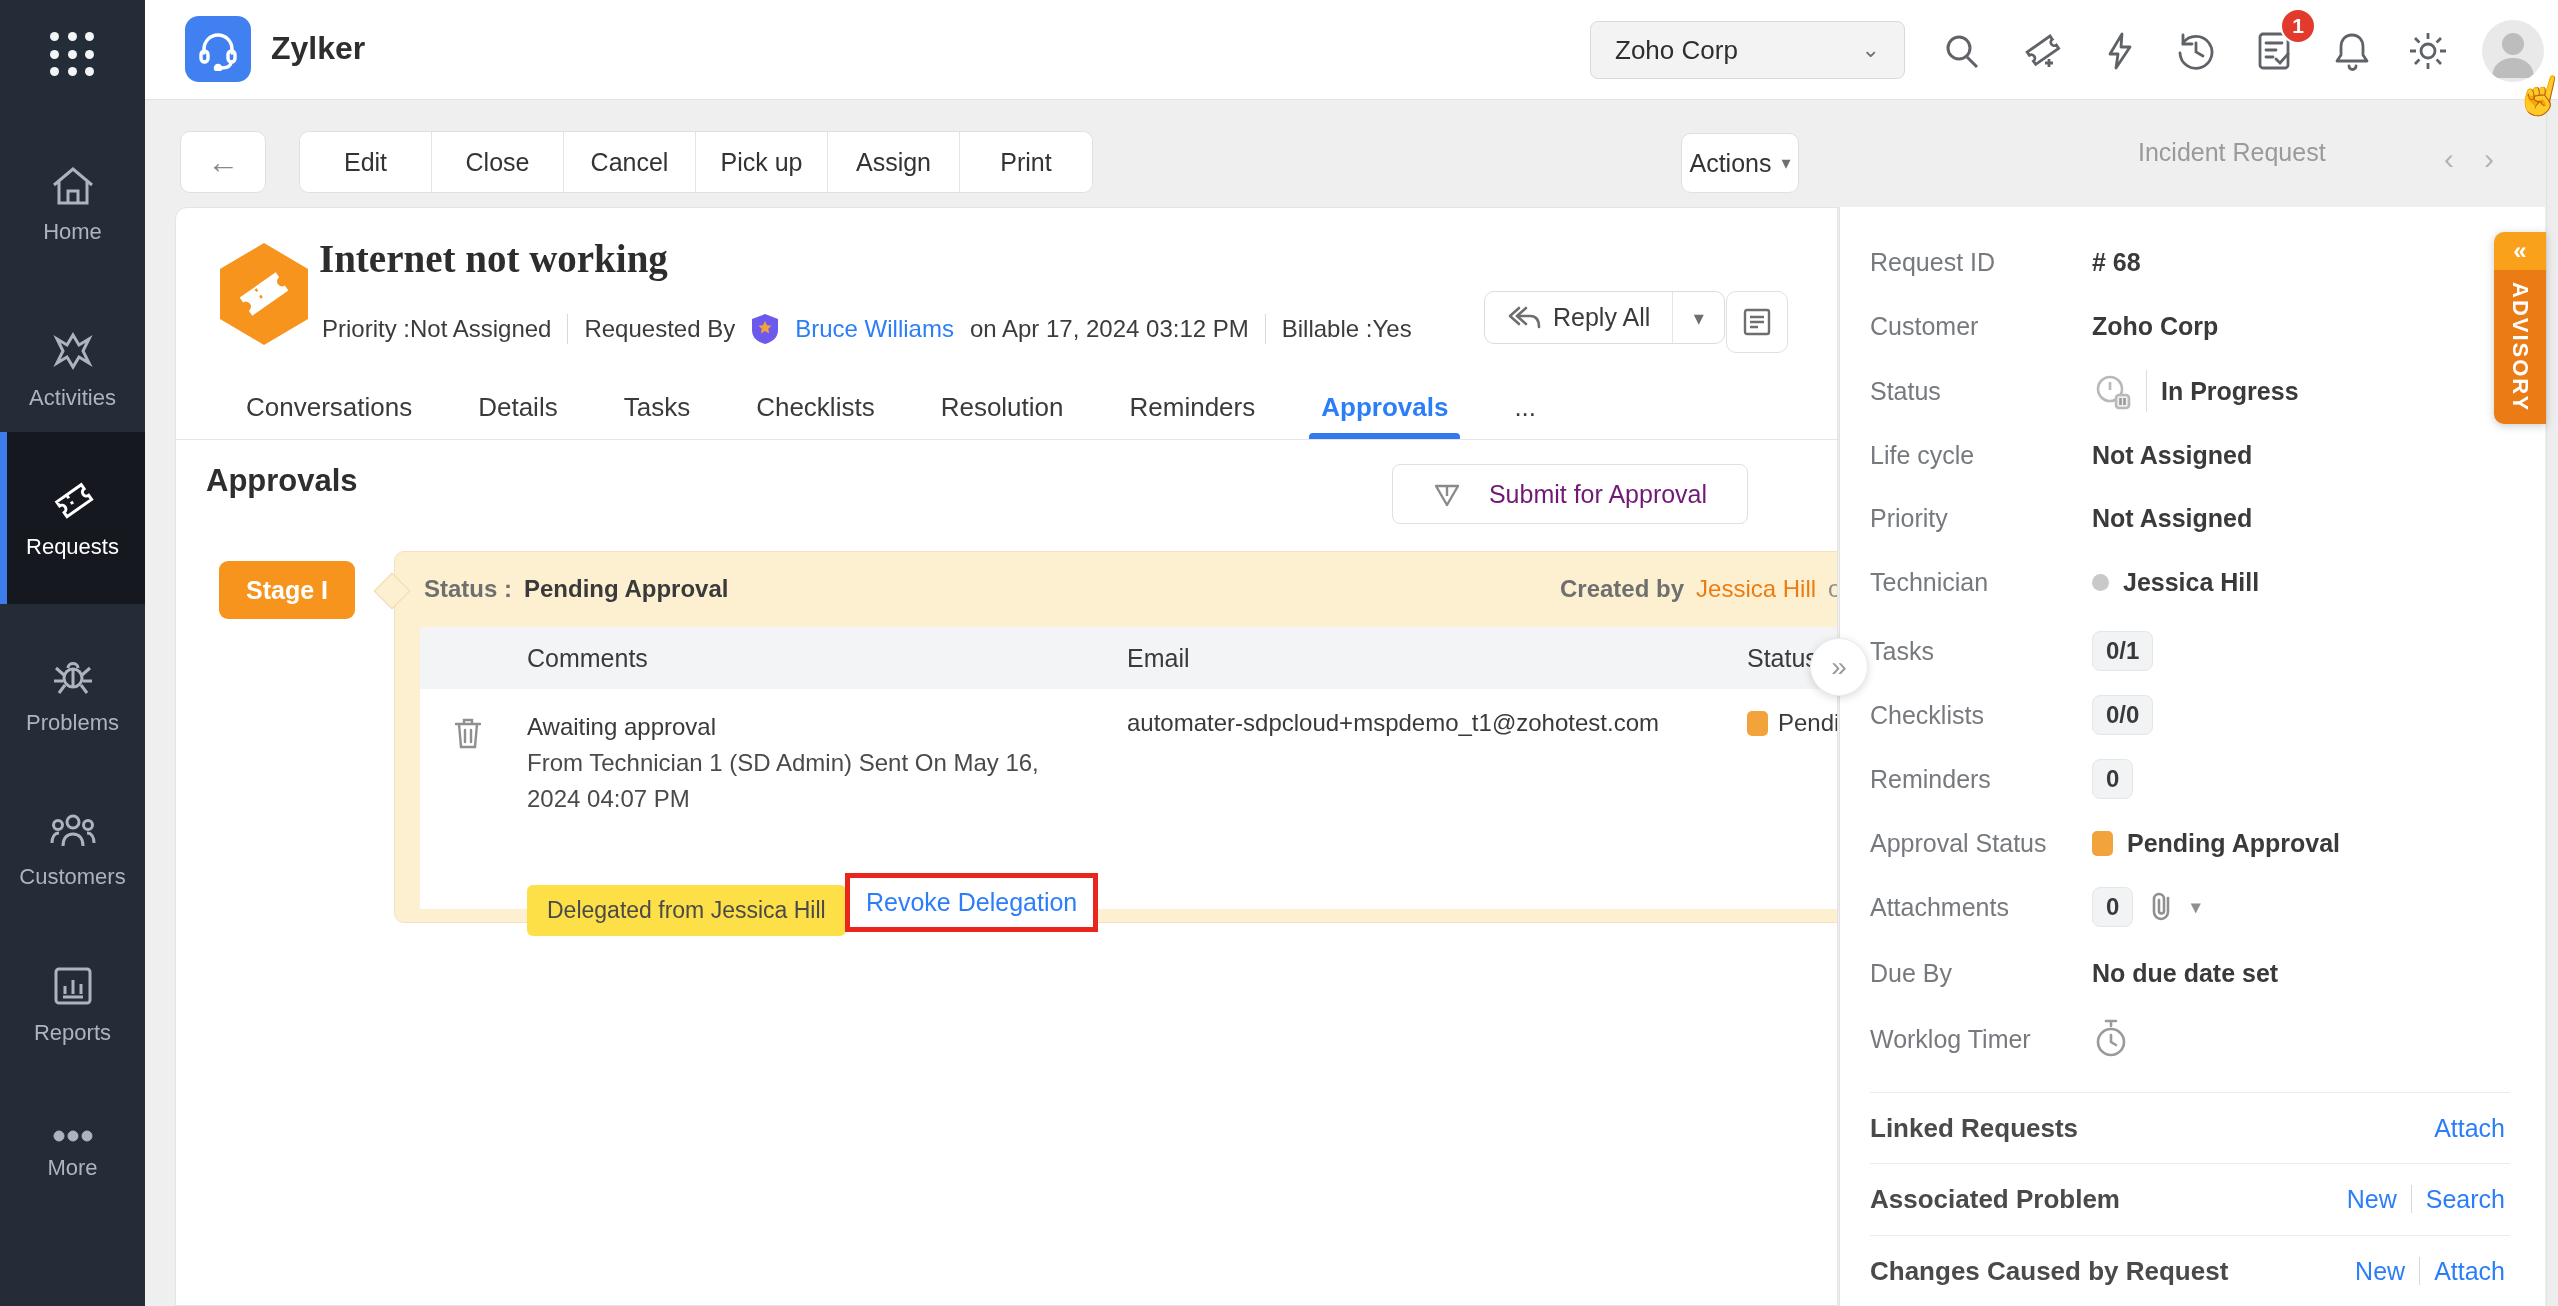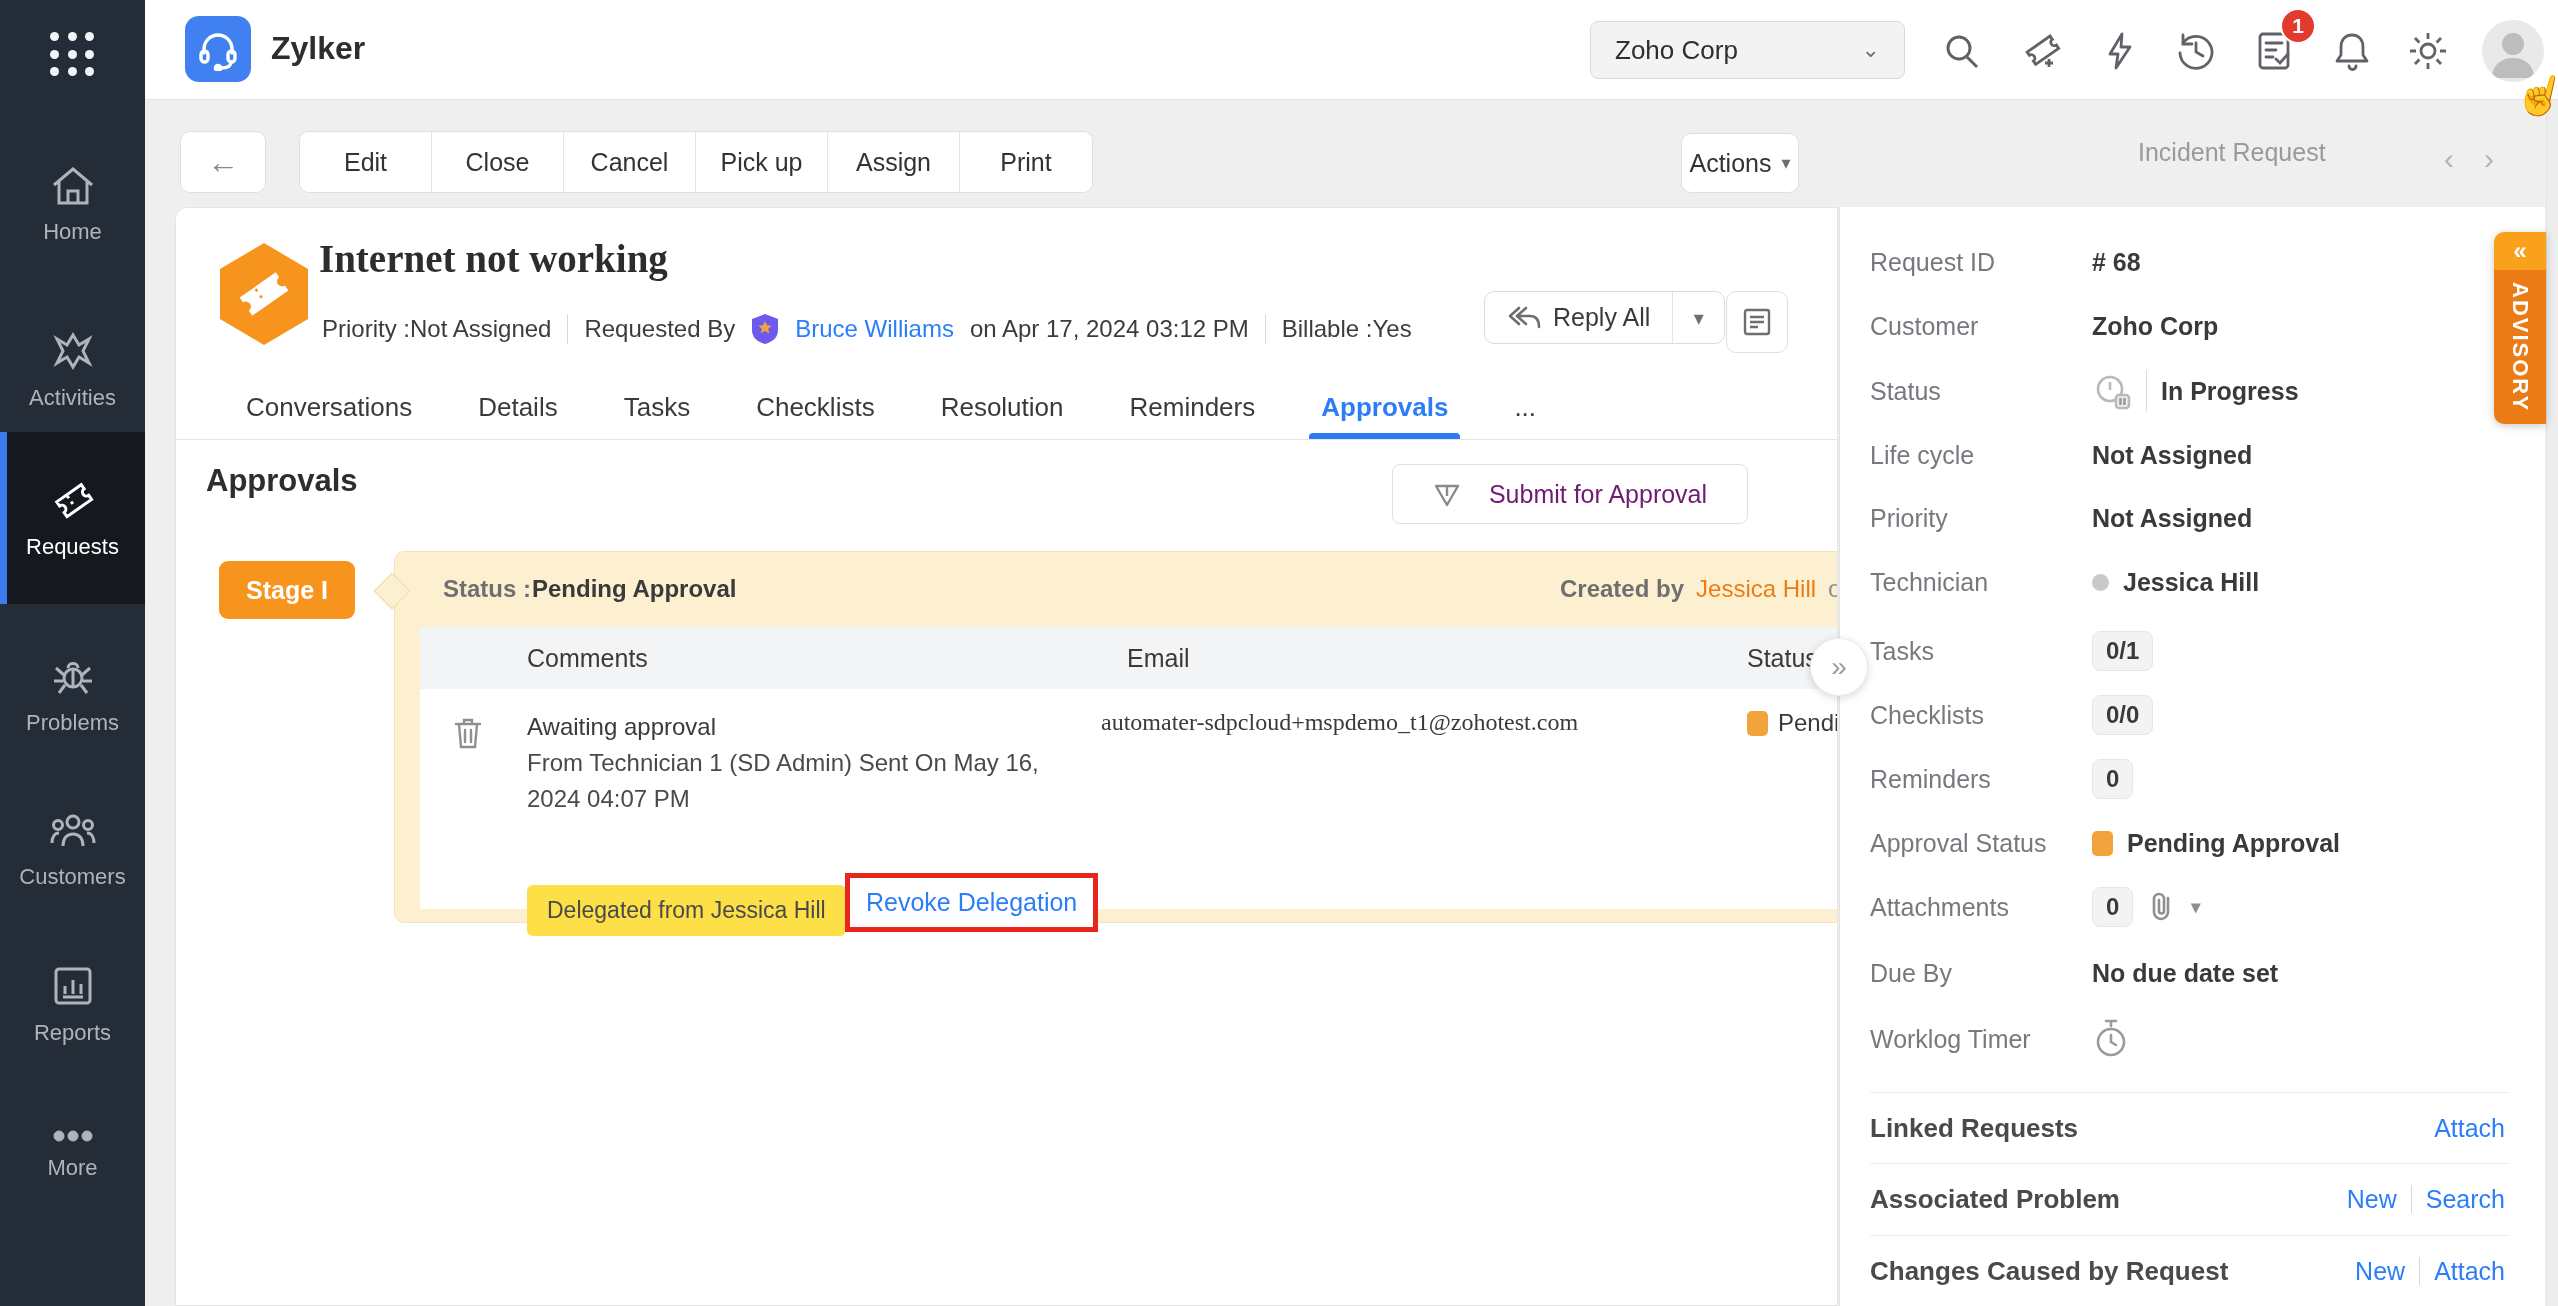--- a/index.html
+++ b/index.html
@@ -76,37 +76,37 @@
   .approvals-h { position:absolute; left:30px; top:255px; font-size:31px; font-weight:600; color:#2E2E2E; }
   .submit-btn { position:absolute; left:1216px; top:256px; width:356px; height:60px; border-radius:8px; gap:28px; font-size:25px; color:#701a75;}
 
   .stage-chip { position:absolute; left:43px; top:353px; width:136px; height:58px; background:#F7941E; color:#fff;
     font-size:25px; font-weight:600; border-radius:9px; display:flex; align-items:center; justify-content:center; }
   .stage-notch { position:absolute; left:203px; top:370px; width:26px; height:26px; background:#FCF0D1; border:1px solid #EEDCAC;
     transform:rotate(45deg); }
   .approval-box { position:absolute; left:218px; top:343px; width:1445px; height:372px; background:#FCF0D1;
     border:1px solid #F3E3BD; border-radius:10px 0 0 10px; }
   .banner-row { position:absolute; left:0; top:0; width:100%; height:74px; display:flex; align-items:center; font-size:24px;}
-  .banner-left { margin-left:48px; display:flex; gap:1px; white-space:nowrap;}
+  .banner-left { margin-left:29px; display:flex; gap:12px; white-space:nowrap;}
   .banner-right { position:absolute; left:1165px; display:flex; gap:12px; white-space:nowrap; font-weight:700;}
   .lbl-gray { color:#6F6F6F; font-weight:700; }
   .val-dark { color:#3A3A3A; font-weight:700; }
   .created-name { color:#ED7C12; font-weight:500; }
   .created-on { color:#8E8E8E; font-weight:400; }
 
   .appr-table { position:absolute; left:25px; top:75px; width:1420px; height:282px; background:#fff;padding-left:16px; }
   .appr-head { position:absolute; left:0; top:0; width:100%; height:62px; background:#F3F4F6; display:flex; align-items:center;
     font-size:25px; color:#3A3A3A; font-weight:500; white-space:nowrap;}
   .col-comments { position:absolute; left:107px; }
   .col-email { position:absolute; left:707px; }
   .col-status { position:absolute; left:1327px; }
   .trash { position:absolute; left:32px; top:88px; }
   .comment-block { position:absolute; left:107px; top:82px; font-size:24px; line-height:36px; color:#4A4A4A; }
   .comment-title { color:#3A3A3A; }
-  .row-email { position:absolute; left:681px; top:82px; font-size:24px; color:#3A3A3A;font-family:Liberation Serif, serif; }
+  .row-email { position:absolute; left:707px; top:82px; font-size:24px; color:#3A3A3A; }
   .row-status { position:absolute; left:1327px; top:82px; display:flex; align-items:center; gap:10px; font-size:24px;
     color:#3A3A3A; white-space:nowrap; }
   .osq { width:21px; height:25px; border-radius:5px; background:#F2A33C; flex:0 0 auto;}
   .deleg-chip { position:absolute; left:107px; top:258px; background:#fde047; border-radius:6px; padding:12px 20px;
     font-size:23px; color:#4A4A4A; }
   .revoke-box { position:absolute; left:425px; top:246px; border:5px solid #E8261D; padding:10px 16px; background:#fff;}
   .revoke-link { font-size:25px; color:#2C7EF8; font-weight:500; cursor:pointer; }
 
   .expander { position:absolute; left:1810px; top:638px; width:58px; height:58px; border-radius:50%; background:#fff;
     border:1px solid #ECECEC; box-shadow:0 2px 8px rgba(0,0,0,.15); display:flex; align-items:center; justify-content:center;

